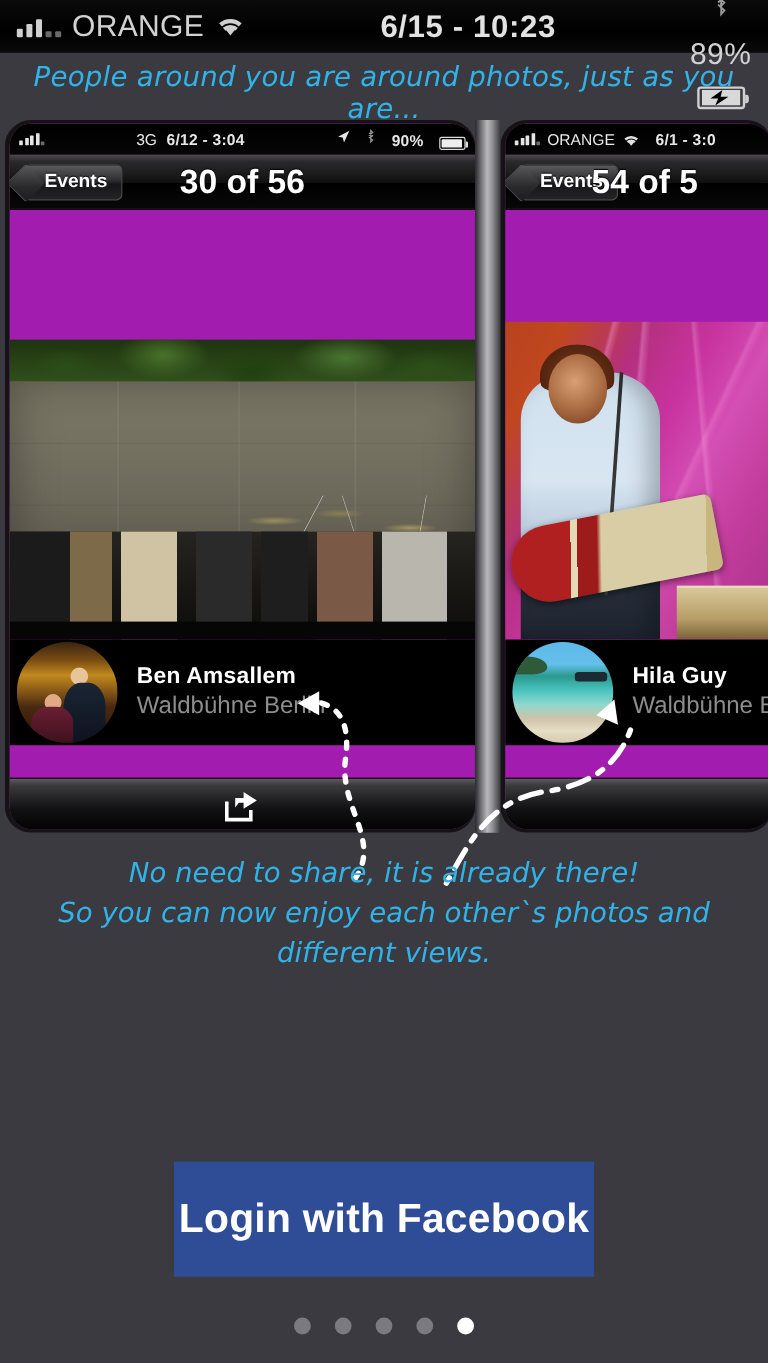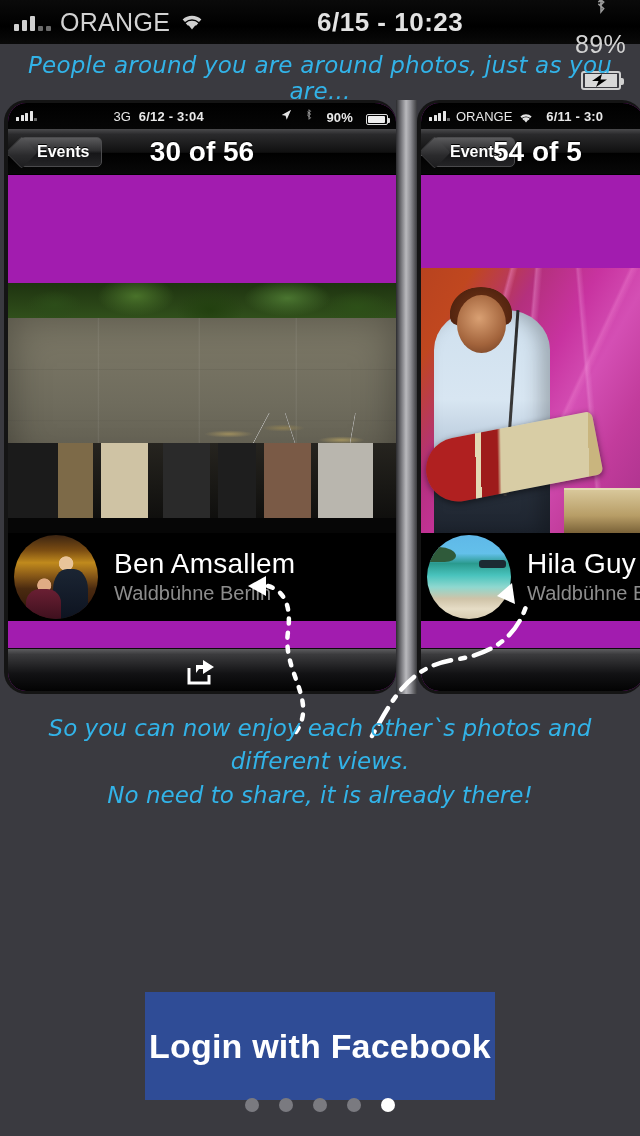--- a/index.html
+++ b/index.html
@@ -227,21 +227,21 @@
   .avatar.couple:after{ content:""; position:absolute; left:14%; top:64%; width:42%; height:40%;
       background:linear-gradient(#6a1f33,#3a0f1c); border-radius:40% 40% 0 0; }
   .avatar.beach{
     background:linear-gradient(#5fb8e8 0%,#63c0ea 22%,#2a9a8e 34%,#49c3bd 48%,#8fd8cf 62%,#cfc3a8 76%,#e6ddc6 88%,#d6cbb0 100%);
   }
   .avatar.beach:before{ content:""; position:absolute; left:0; top:14%; width:34%; height:18%;
       background:#2f5a3a; border-radius:0 60% 40% 0; }
   .avatar.beach:after{ content:""; position:absolute; right:6%; top:30%; width:32%; height:9%;
       background:#1c2a33; border-radius:3px; }
   .cap-text{ margin-left:16px; min-width:0; }
-  .cap-name{ color:#fff; font-size:28px; font-weight:400; letter-spacing:.2px; white-space:nowrap; line-height:1.08; }
+  .cap-name{ color:#fff; font-size:19px; font-weight:700; letter-spacing:.2px; white-space:nowrap; line-height:1.08; }
   .cap-venue{ color:#8d8d8d; font-size:20px; font-weight:400; white-space:nowrap; margin-top:2px; }
 
   
   .toolbar{
     position:absolute; left:0; width:100%; height:46px;
     background:linear-gradient(#5d5d5f 0%,#3b3b3d 12%,#121214 55%,#000 100%);
     border-top:1px solid #0b0b0b;
     display:flex; align-items:center; justify-content:center;
   }
   .phone.left .toolbar{ top:545px; }
@@ -253,27 +253,26 @@
 
   
   .subcap{
     position:absolute; left:0; top:712px; width:640px; text-align:center;
     color:#32b3e8; font-family:"DejaVu Sans", sans-serif;
     font-size:23px; font-style:italic; line-height:1.45;
   }
 
   
   .fb-btn{
-    position:absolute; left:145px; top:968px; width:350px; height:108px;
+    position:absolute; left:145px; top:968px; width:350px; height:96px;
     background:#2f4c96; color:#fff; border:none;
     font-family:"Liberation Sans", sans-serif;
     font-size:34px; font-weight:700; letter-spacing:.2px;
     display:flex; align-items:center; justify-content:center;
     cursor:pointer;
-    margin-top:24px;
   }
 
   
   .dots{ position:absolute; left:0; top:1098px; width:640px; display:flex; justify-content:center; gap:20px; }
   .dot{ width:14px; height:14px; border-radius:50%; background:#7a7a80; }
   .dot.active{ background:#fff; }
 </style>
 </head>
 <body>
 
@@ -412,21 +411,21 @@
               <i></i>
             </span>
           <span class="mini-carrier">ORANGE</span>
           <span class="wifi" style="width:16px;height:12px">
             <svg viewBox="0 0 26 20" width="16" height="12">
               <path d="M13 17.5 L9.2 12.8 a6.2 6.2 0 0 1 7.6 0 Z" fill="#e4e4e4"></path>
               <path d="M3.6 7.4 a14 14 0 0 1 18.8 0 l-2.4 2.6 a10.6 10.6 0 0 0 -14 0 Z" fill="#e4e4e4"></path>
               <path d="M6.7 11.2 a9.4 9.4 0 0 1 12.6 0 l-2.3 2.5 a6.2 6.2 0 0 0 -8 0 Z" fill="#e4e4e4"></path>
             </svg>
           </span>
-          <span class="mini-txt" style="margin-left:6px">6/11 - 3:0</span>
+          <span class="mini-txt" style="margin-left:6px">6/1 - 3:0</span>
         </div>
       </div>
 
       <div class="navbar">
         <div class="backbtn">
           <span>Events</span>
         </div>
         <div class="navtitle">54 of 5</div>
       </div>
 
@@ -460,22 +459,22 @@
 
       <path d="M296 172 C 318 140, 282 112, 288 72, 292 42, 282 30, 268 26" fill="none" stroke="#ffffff" stroke-width="4.5" stroke-dasharray="5 9" stroke-linecap="round"></path>
       <polygon points="266,16 266,36 248,26" fill="#ffffff"></polygon>
 
       <path d="M372 176 C 392 140, 408 108, 452 100, 500 94, 520 70, 528 40" fill="none" stroke="#ffffff" stroke-width="4.5" stroke-dasharray="5 9 18 9" stroke-linecap="round"></path>
       <polygon points="497,36 512,23 515,44" fill="#ffffff"></polygon>
     </svg>
   </div>
 
   <div class="subcap">
+    <div>No need to share, it is already there!</div>
     <div>So you can now enjoy each other`s photos and different views.</div>
-    <div>No need to share, it is already there!</div>
   </div>
 
   <button class="fb-btn">Login with Facebook</button>
 
   <div class="dots">
     <span class="dot"></span>
     <span class="dot"></span>
     <span class="dot"></span>
     <span class="dot"></span>
     <span class="dot active"></span>

